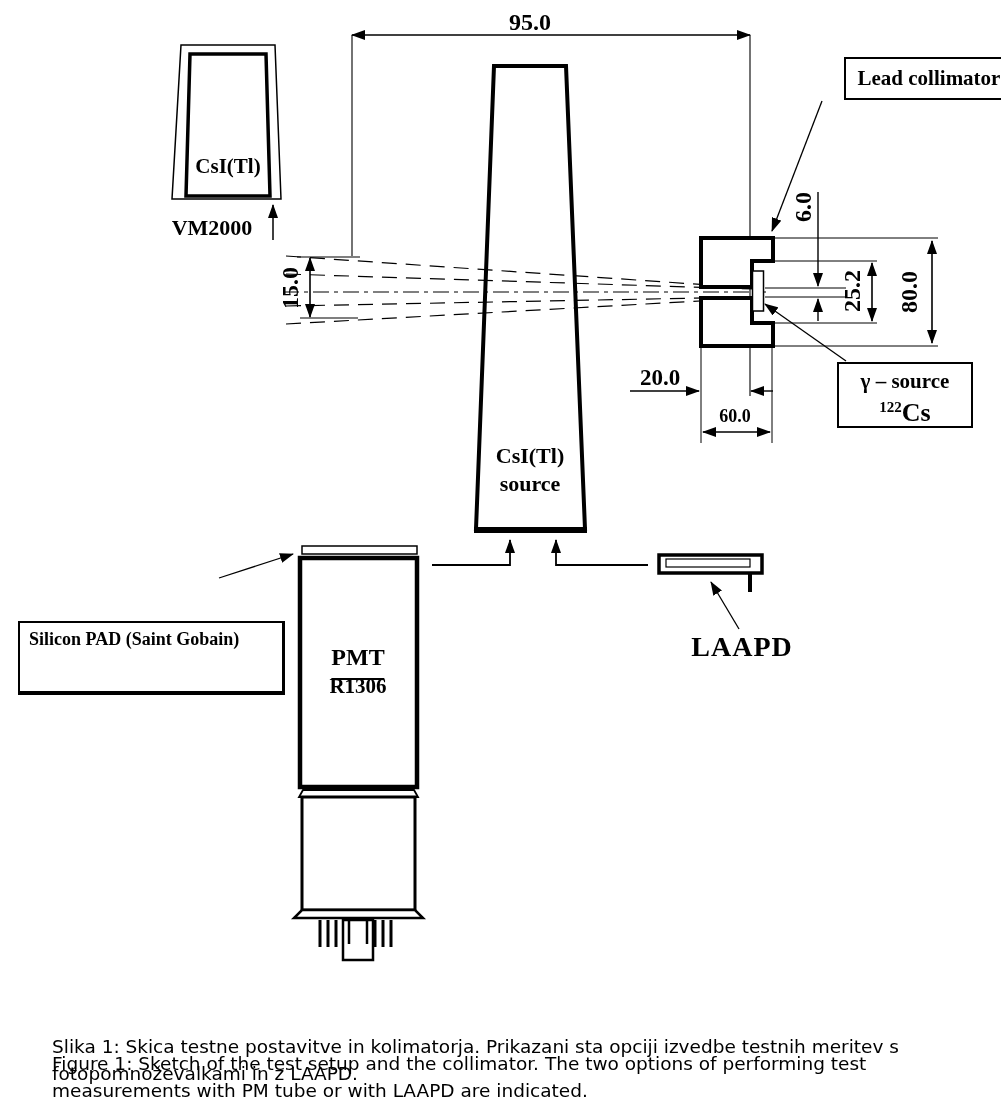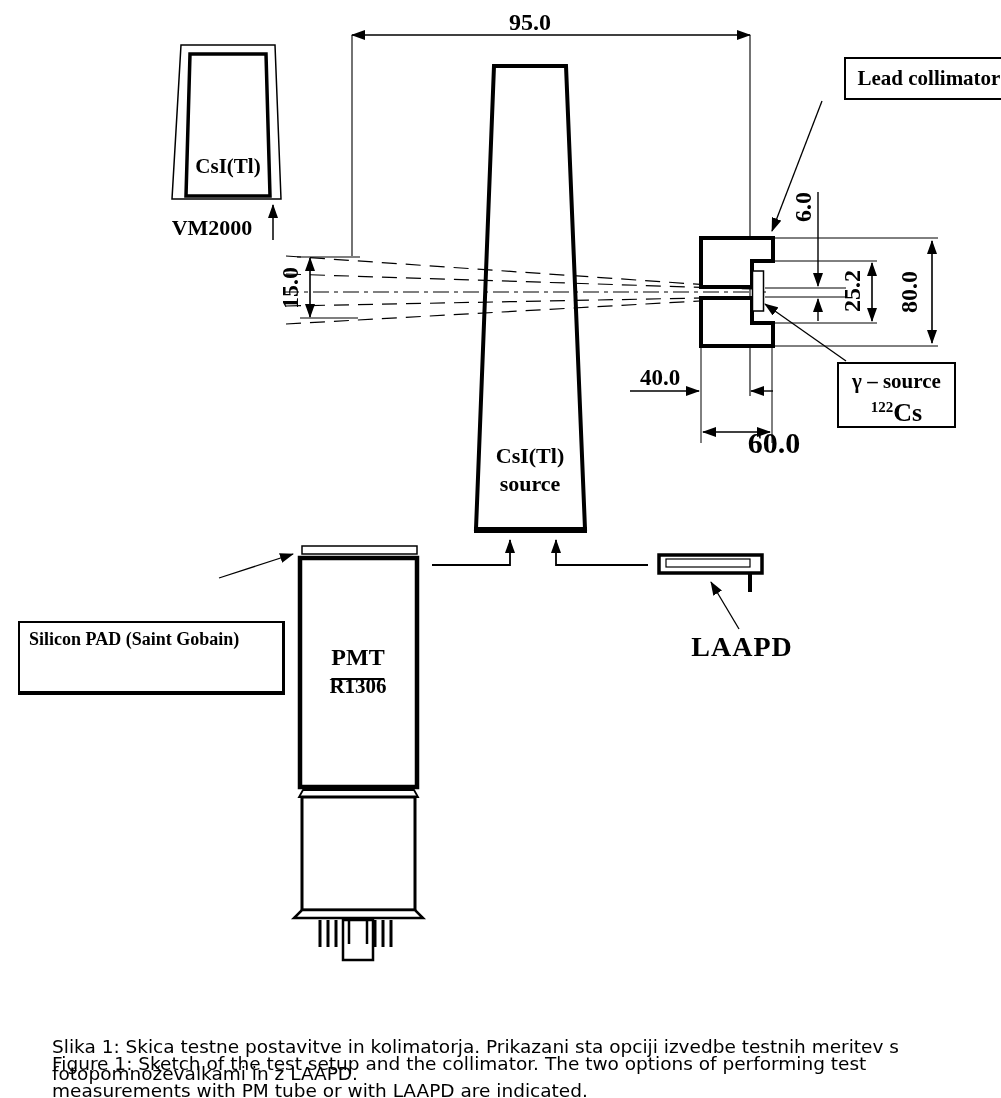--- a/index.html
+++ b/index.html
@@ -110,24 +110,24 @@
   <div class="lbl" style="left:212px;top:228px;font-size:22px;">VM2000</div>
 
   <div class="box center" style="left:800px;top:57px;width:170px;height:43px;font-size:21px;">
     <span>Lead collimator</span>
   </div>
 
   <div class="lbl rot" style="left:290px;top:288px;font-size:24px;">15.0</div>
   <div class="lbl rot" style="left:803px;top:207px;font-size:24px;">6.0</div>
   <div class="lbl rot" style="left:852px;top:291px;font-size:24px;">25.2</div>
   <div class="lbl rot" style="left:909px;top:292px;font-size:24px;">80.0</div>
-  <div class="lbl" style="left:660px;top:377px;font-size:23px;">40.0</div>
-  <div class="lbl" style="left:774px;top:416px;font-size:30px;margin-top:27px;">60.0</div>
+  <div class="lbl" style="left:660px;top:377px;font-size:23px;">20.0</div>
+  <div class="lbl" style="left:735px;top:416px;font-size:18px;">60.0</div>
 
-  <div class="box tcen" style="left:837px;top:362px;width:119px;height:66px;font-size:21px;padding-top:5px;">
+  <div class="box tcen" style="left:837px;top:362px;width:136px;height:66px;font-size:21px;padding-top:5px;">
     <div>γ – source</div>
     <div style="font-size:26px;line-height:26px;"><span class="sup">122</span><span>Cs</span></div>
   </div>
 
   <div class="lbl tcen" style="left:530px;top:470px;font-size:22px;line-height:28px;">
     <div>CsI(Tl)</div>
     <div>source</div>
   </div>
 
   <div class="box" style="left:18px;top:580px;width:267px;height:74px;font-size:18px;line-height:26px;

